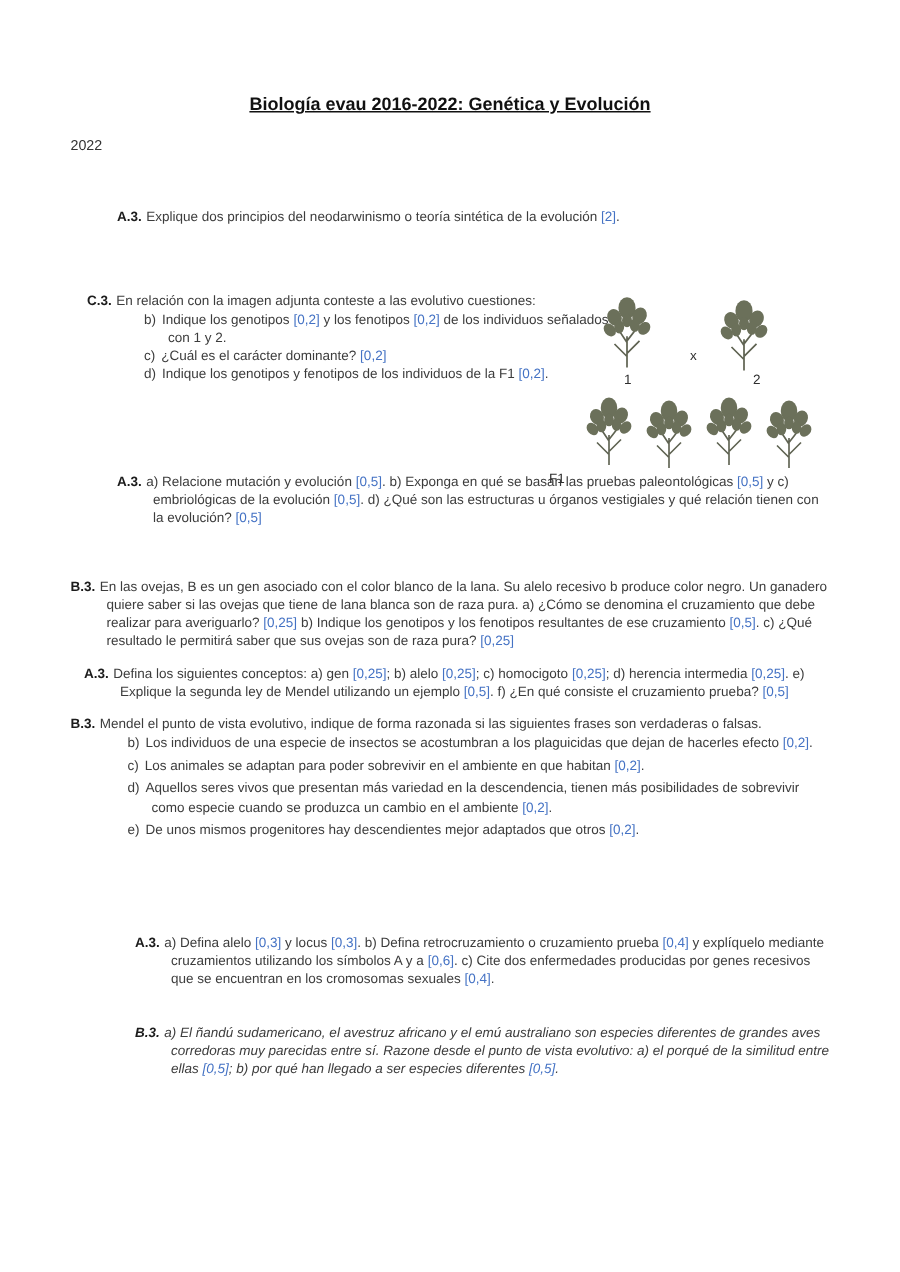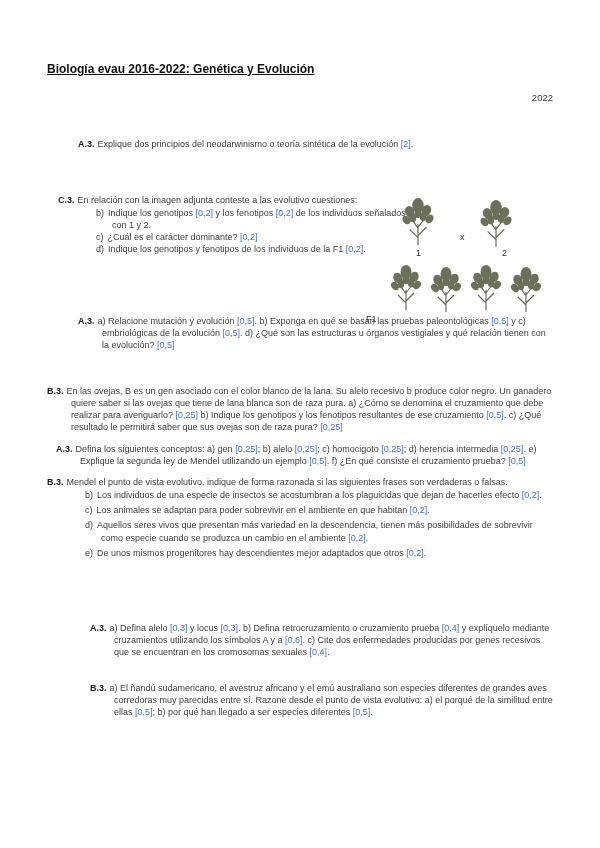--- a/index.html
+++ b/index.html
@@ -18,29 +18,29 @@
     position:relative;
     width:600px;height:848px;
     padding:62px 47px 0 47px;
     overflow:hidden;
     background:#ffffff;
   }
   .title{
     font-size:12px;
     font-weight:bold;
     color:#111;
+    text-align:center;
     text-decoration:underline;
     line-height:15px;
   }
   .year{
     margin-top:15px;
     font-size:9.5px;
     color:#333;
     line-height:12px;
-    text-align:right;
   }
   .q{
     font-size:9px;
     line-height:12px;
     padding-left:24px;
     text-indent:-24px;
   }
   .qlabel{
     font-weight:bold;
     color:#1c1c1c;
@@ -60,21 +60,21 @@
   .score{color:var(--score);}
   
   .q1{margin-top:34px;margin-left:31px;}
   .q2{margin-top:44px;margin-left:11px;width:350px;}
   .q3{margin-top:60px;margin-left:31px;}
   .q4{margin-top:34px;}
   .q5{margin-top:10px;margin-left:9px;}
   .q6{margin-top:9px;}
   .q6 .item{line-height:13px;margin-bottom:2px;}
   .q7{margin-top:62px;margin-left:43px;width:463px;}
-  .q8{margin-top:24px;margin-left:43px;width:463px;}
+  .q8{margin-top:24px;margin-left:43px;width:463px;font-style:italic;}
   
   .figure{
     position:absolute;
     top:196px;left:366px;
     width:186px;height:150px;
   }
   .plant{position:absolute;width:44px;height:50px;}
   .p1{left:30px;top:0;}
   .p2{left:108px;top:2px;}
   .fa{left:20px;top:66px;width:40px;}

